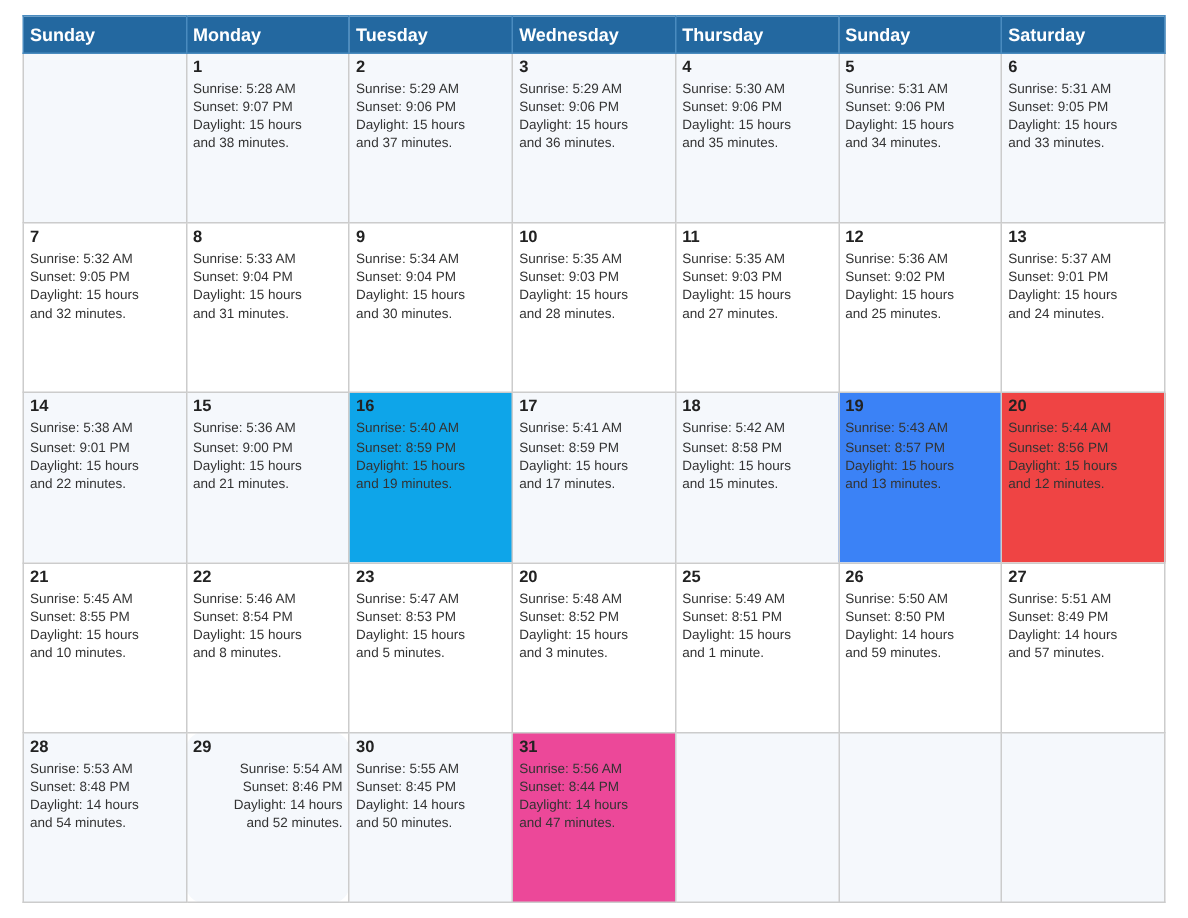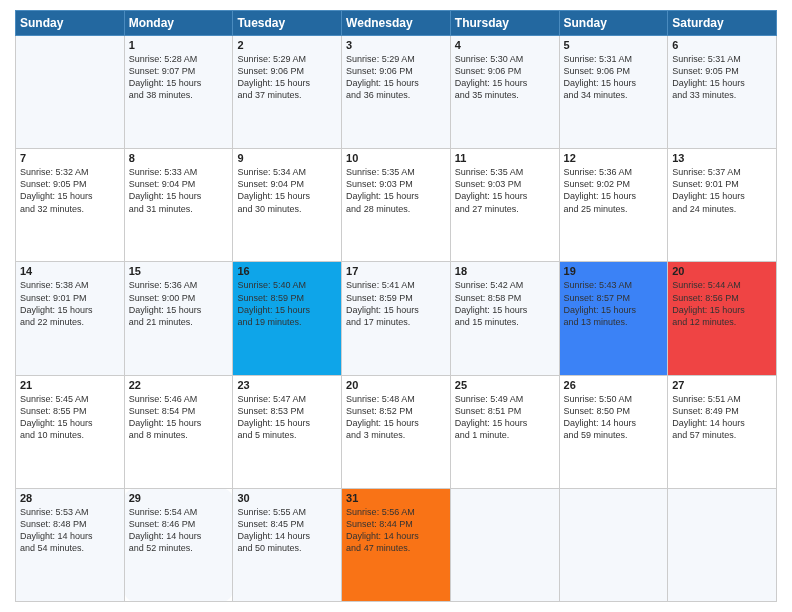--- a/index.html
+++ b/index.html
@@ -314,33 +314,33 @@
         <tr>
           <td style="background-color: rgb(245, 248, 252);">
             <span class="day-number">28</span>
             <div class="cell-text" style="white-space: pre-line;">Sunrise: 5:53 AM
 Sunset: 8:48 PM
 Daylight: 14 hours
 and 54 minutes.</div>
           </td>
           <td style="background-color: rgb(245, 248, 252); border-radius: 12px;">
             <span class="day-number">29</span>
-            <div class="cell-text" style="white-space: pre-line;">Sunrise: 5:54 AM
+            <div class="cell-text" style="white-space: pre-line; text-align: right;">Sunrise: 5:54 AM
 Sunset: 8:46 PM
 Daylight: 14 hours
 and 52 minutes.</div>
           </td>
           <td style="background-color: rgb(245, 248, 252);">
             <span class="day-number">30</span>
             <div class="cell-text" style="white-space: pre-line;">Sunrise: 5:55 AM
 Sunset: 8:45 PM
 Daylight: 14 hours
 and 50 minutes.</div>
           </td>
-          <td style="background-color: #f97316;">
+          <td style="background-color: #ec4899;">
             <span class="day-number">31</span>
             <div class="cell-text" style="white-space: pre-line;">Sunrise: 5:56 AM
 Sunset: 8:44 PM
 Daylight: 14 hours
 and 47 minutes.</div>
           </td>
           <td class="empty-cell"></td>
           <td class="empty-cell"></td>
           <td class="empty-cell"></td>
         </tr>

